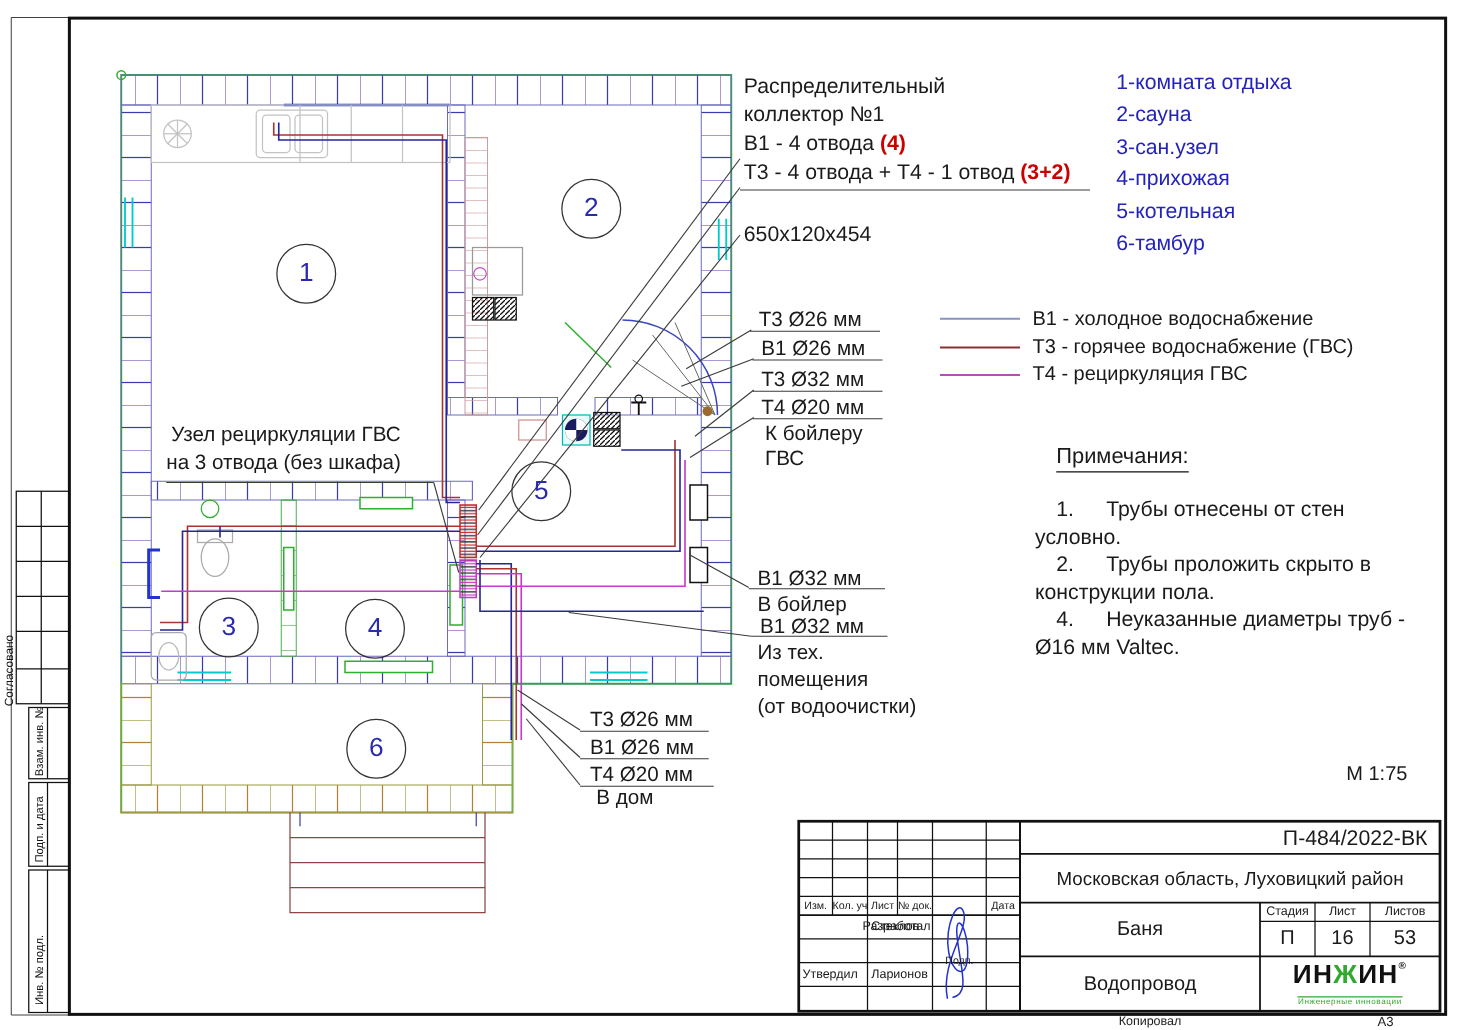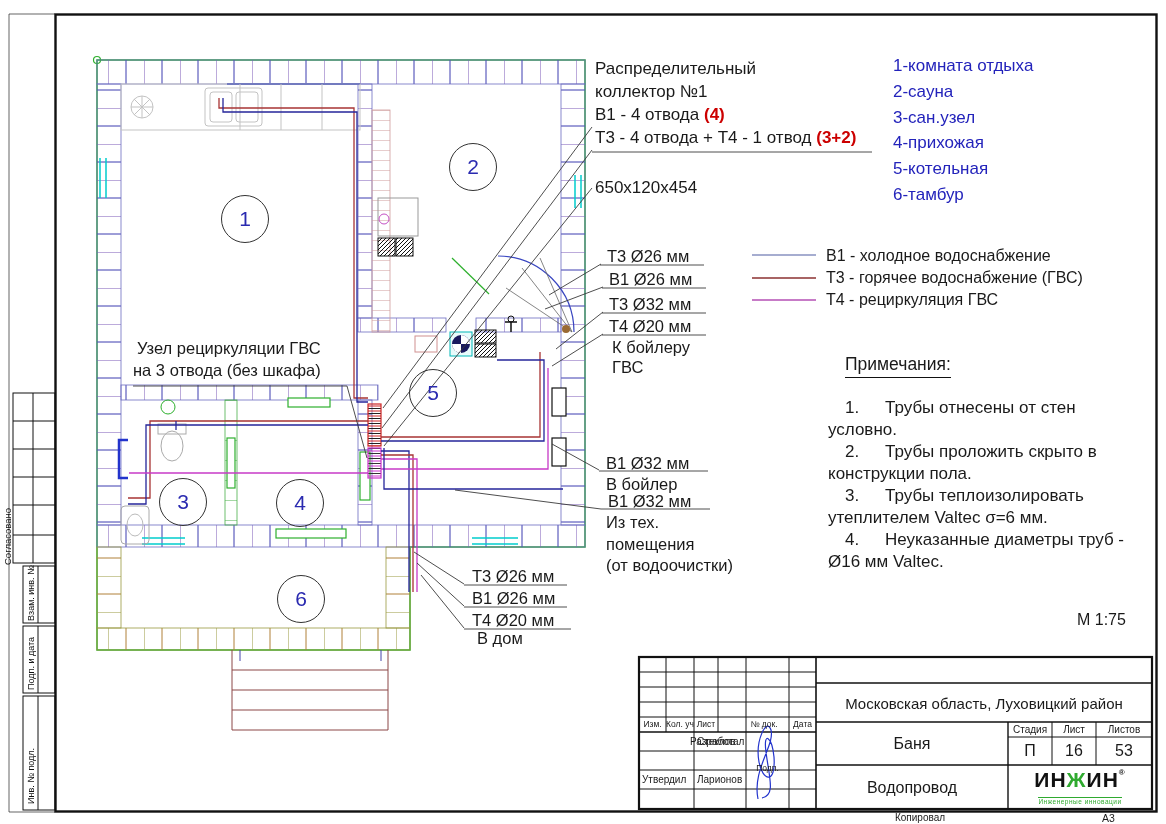--- a/index.html
+++ b/index.html
@@ -333,40 +333,40 @@
 
 <div class="t" style="left:472px;top:567px;">Т3 Ø26 мм</div>
 <div class="t" style="left:472px;top:589px;">В1 Ø26 мм</div>
 <div class="t" style="left:472px;top:611px;">Т4 Ø20 мм</div>
 <div class="t" style="left:477px;top:629px;">В дом</div>
 
 <div class="notes-title" style="left:845px;top:354px;">Примечания:</div>
 <div class="notes-body" style="left:828px;top:397px;">
   <div class="item"><span class="nnum">1.</span><span>Трубы отнесены от стен условно.</span></div>
   <div class="item"><span class="nnum">2.</span><span>Трубы проложить скрыто в конструкции пола.</span></div>
-  <div class="item"><span class="nnum">3.</span><span>Трубы теплоизолировать утеплителем Valtec σ=6 мм.</span></div>
   <div class="item"><span class="nnum">4.</span><span>Неуказанные диаметры труб - Ø16 мм Valtec.</span></div>
 </div>
 
 <div class="t" style="left:1077px;top:611px;font-size:16px;">М 1:75</div>
 
+<div class="tb" style="left:816px;top:661px;width:326px;text-align:right;font-size:17px;">П-484/2022-ВК</div>
 <div class="tb c" style="left:816px;top:695px;width:336px;font-size:15px;">Московская область, Луховицкий район</div>
 <div class="tb c" style="left:816px;top:735px;width:192px;font-size:16px;">Баня</div>
 <div class="tb c" style="left:1008px;top:724px;width:44px;font-size:10px;">Стадия</div>
 <div class="tb c" style="left:1052px;top:724px;width:44px;font-size:10px;">Лист</div>
 <div class="tb c" style="left:1096px;top:724px;width:56px;font-size:10px;">Листов</div>
 <div class="tb c" style="left:1008px;top:742px;width:44px;font-size:16px;">П</div>
 <div class="tb c" style="left:1052px;top:742px;width:44px;font-size:16px;">16</div>
 <div class="tb c" style="left:1096px;top:742px;width:56px;font-size:16px;">53</div>
 <div class="tb c" style="left:816px;top:779px;width:192px;font-size:16px;">Водопровод</div>
 
 <div class="tb c" style="left:639px;top:719px;width:27px;font-size:8.5px;">Изм.</div>
 <div class="tb c" style="left:666px;top:719px;width:28px;font-size:8.5px;">Кол. уч</div>
 <div class="tb c" style="left:694px;top:719px;width:24px;font-size:8.5px;">Лист</div>
-<div class="tb c" style="left:718px;top:719px;width:28px;font-size:8.5px;padding-left:32px;">№ док.</div>
+<div class="tb c" style="left:718px;top:719px;width:28px;font-size:8.5px;">№ док.</div>
 <div class="tb c" style="left:746px;top:719px;width:43px;font-size:8.5px;margin-top:44px;">Подп.</div>
 <div class="tb c" style="left:789px;top:719px;width:27px;font-size:8.5px;">Дата</div>
 
 <div class="tb" style="left:642px;top:736px;font-size:10px;padding-left:48px;">Разработал</div>
 <div class="tb" style="left:697px;top:736px;font-size:10px;">Стеклов</div>
 <div class="tb" style="left:642px;top:774px;font-size:10px;">Утвердил</div>
 <div class="tb" style="left:697px;top:774px;font-size:10px;">Ларионов</div>
 
 <div class="tb c" style="left:1008px;top:769px;width:144px;">
   <div class="logo-main"><span>ИН</span><span class="logo-green">Ж</span><span>ИН</span><sup class="logo-reg">®</sup></div>

